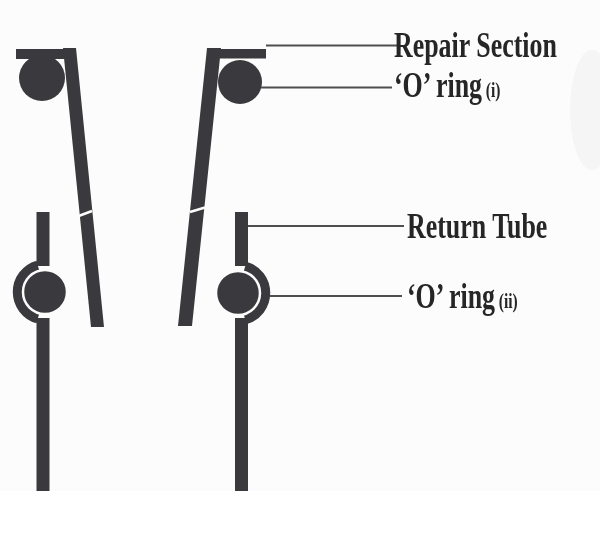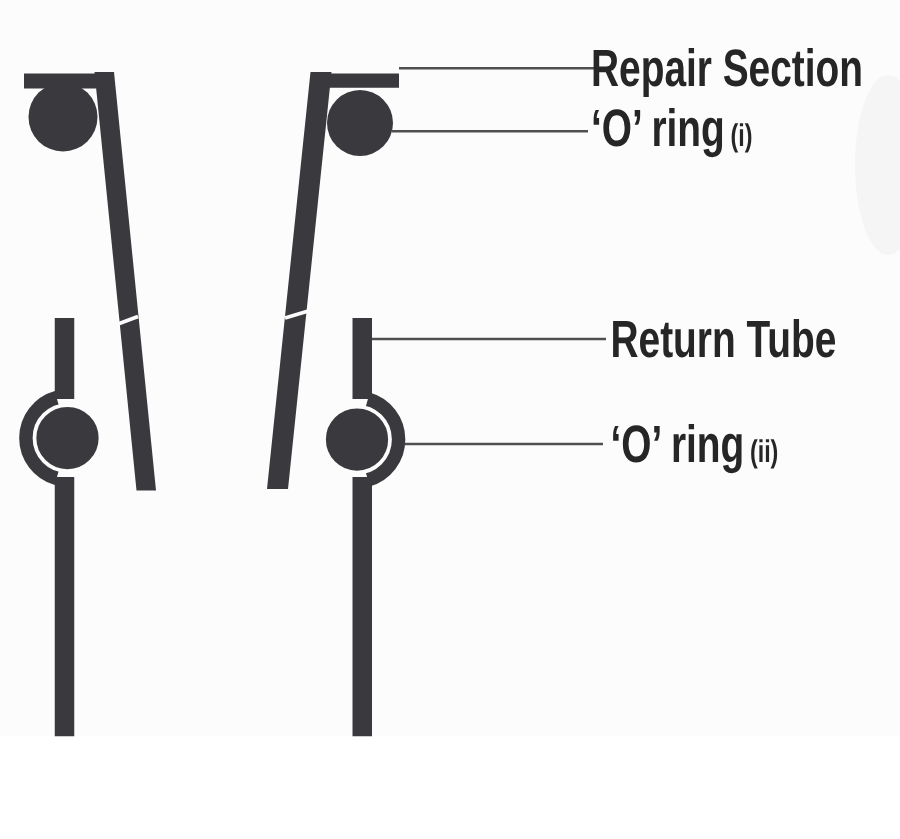--- a/index.html
+++ b/index.html
@@ -6,21 +6,21 @@
     margin: 0;
     padding: 0;
     background: #ffffff;
   }
   #stage {
     position: relative;
     width: 600px;
     height: 491px;
     overflow: hidden;
     background: #fcfcfc;
-    font-family: Liberation Sans, sans-serif;
+    font-family: Liberation Serif, serif;
     text-align: center;
   }
   #diagram-svg {
     position: absolute;
     left: 0;
     top: 0;
     filter: blur(0.3px);
   }
   .label {
     position: absolute;

